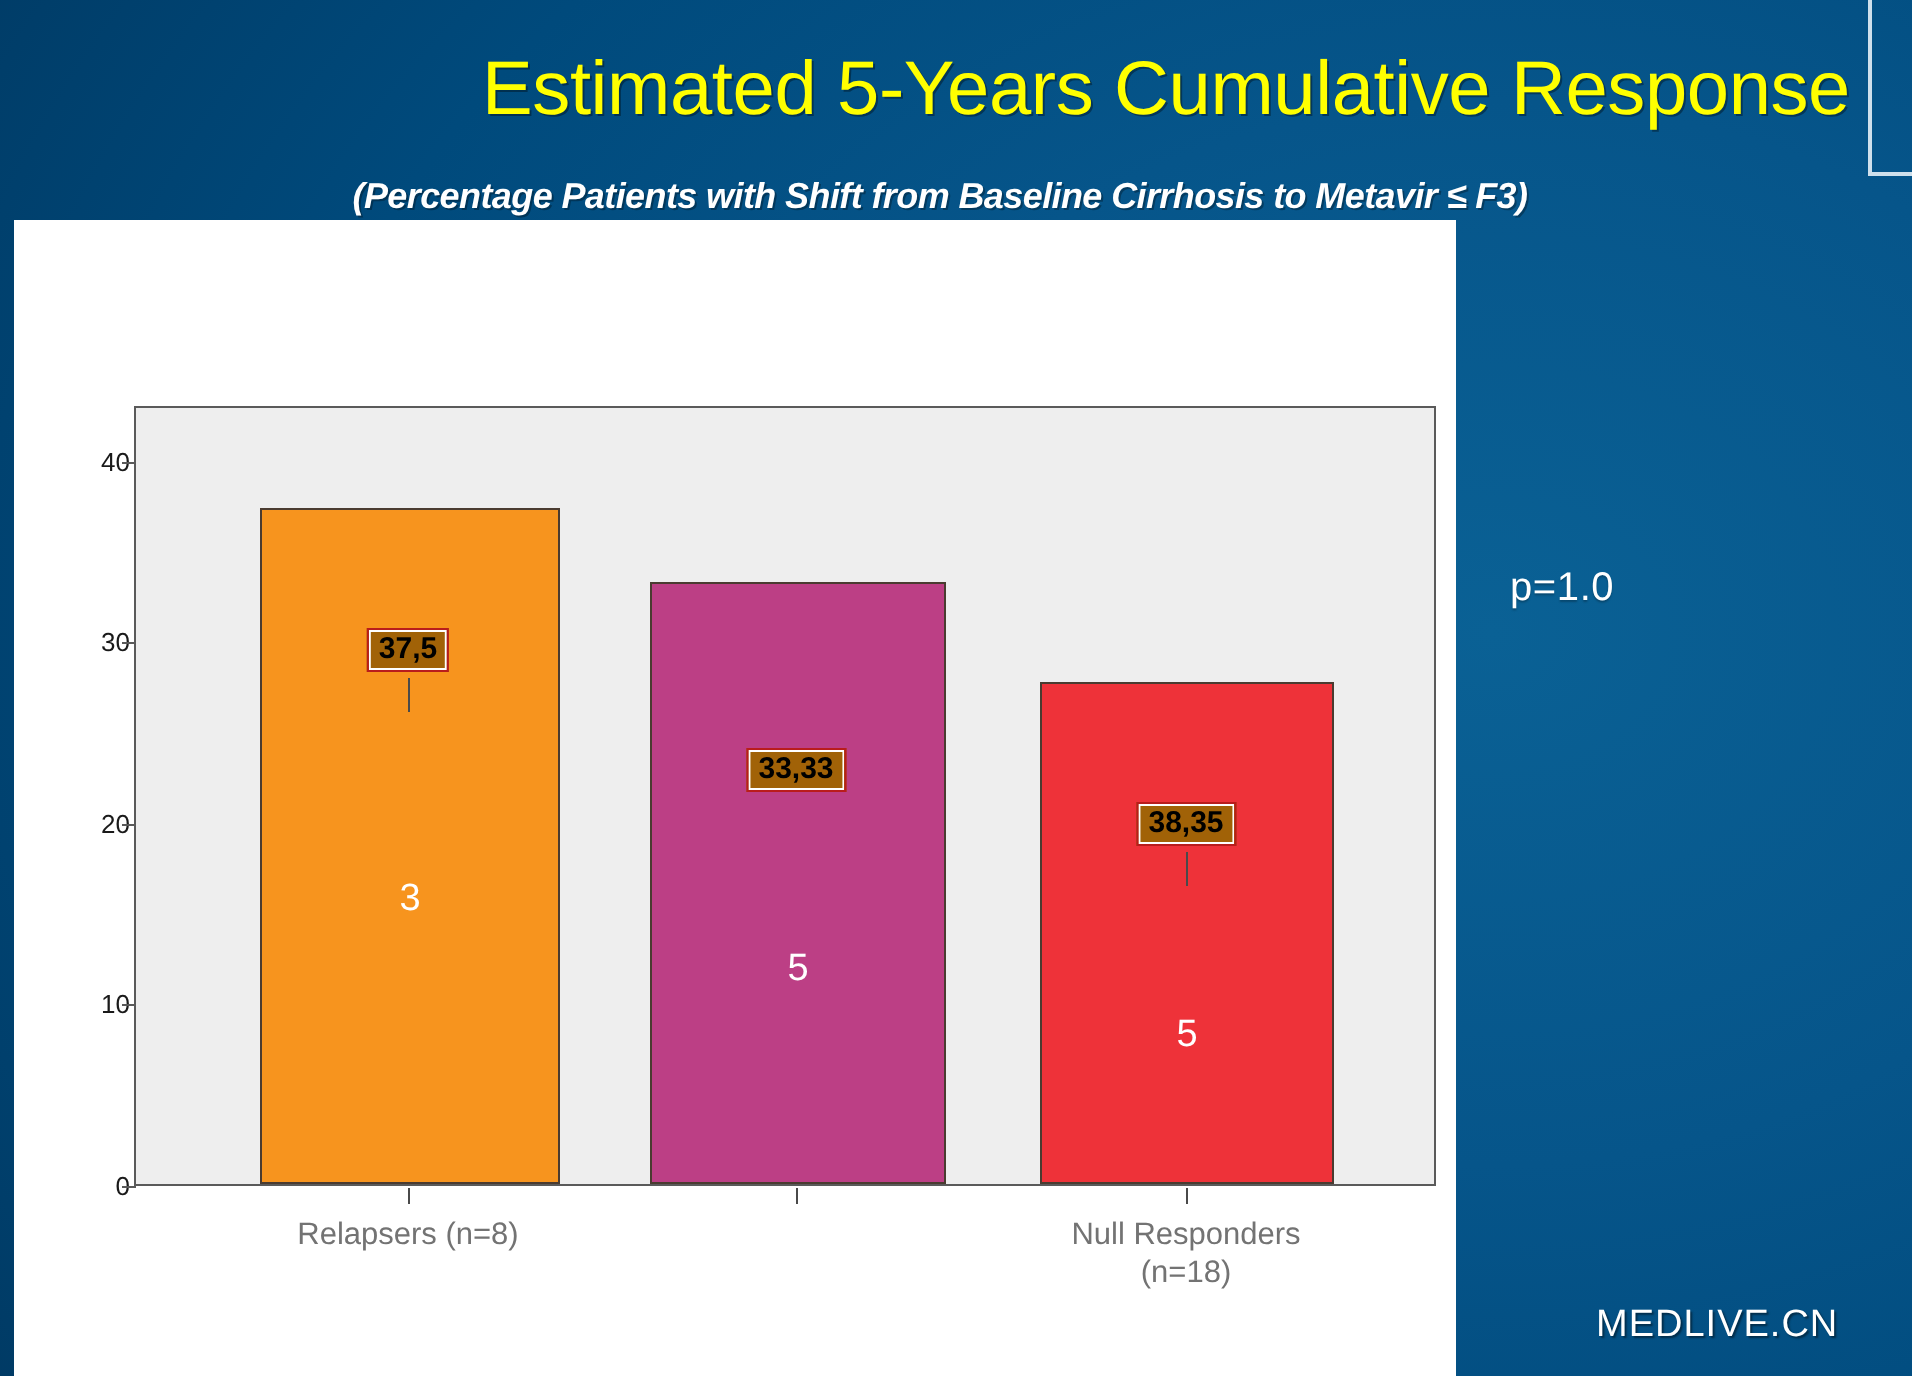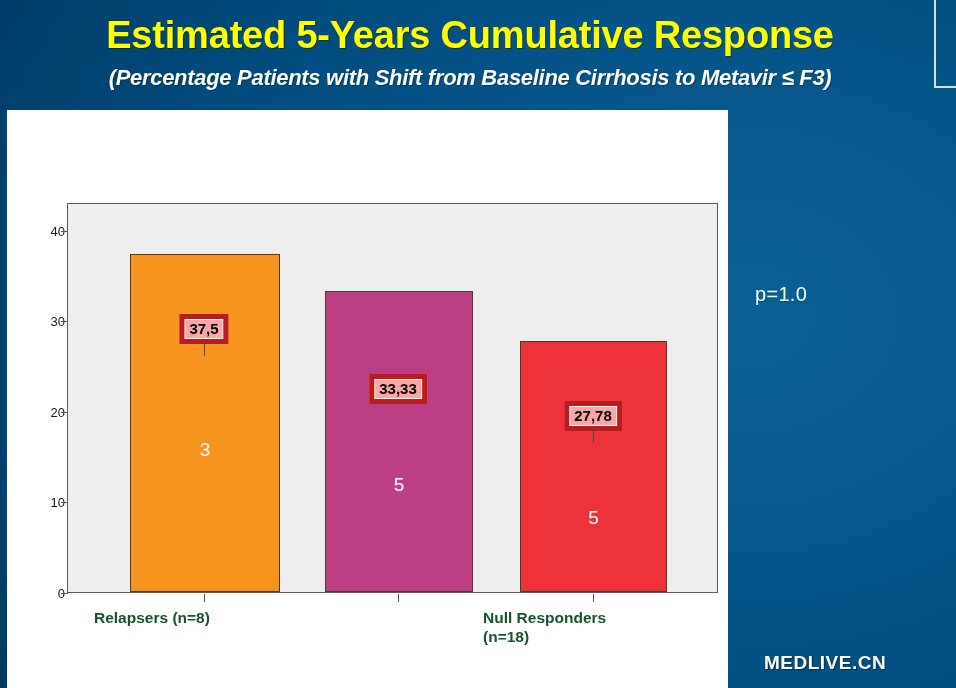--- a/index.html
+++ b/index.html
@@ -19,28 +19,29 @@
     position:absolute;left:934px;top:-6px;width:40px;height:92px;
     border-left:2px solid #cfe0ec;border-bottom:2px solid #cfe0ec;
     pointer-events:none;
   }
   
   #title-block{
     position:absolute;left:0;top:0;width:940px;height:104px;
     text-align:center;
   }
   #main-title{
-    margin:5px;padding-top:8px;
-    font-size:38px;font-weight:bold;color:#ffff00;
+    margin:15px;padding-top:8px;
+    font-size:38px;font-weight:normal;color:#ffff00;
     letter-spacing:-0.2px;line-height:44px;
     text-shadow:1px 1px 0 rgba(0,0,0,.35);
+    text-align:right;
   }
   #subtitle{
     margin:0;padding-top:3px;
-    font-size:22px;font-weight:bold;font-style:italic;color:#ffffff;
+    font-size:18px;font-weight:bold;font-style:italic;color:#ffffff;
     line-height:26px;letter-spacing:-0.3px;
     text-shadow:1px 1px 0 rgba(0,0,0,.3);
   }
   
   #chart-panel{
     position:absolute;left:7px;top:110px;width:721px;height:578px;
     background:#ffffff;
   }
   
   #plot-wrap{position:absolute;left:0;top:0;width:721px;height:578px;}
@@ -57,42 +58,42 @@
   }
   .bar{
     position:absolute;bottom:0;border:1px solid #4a3b30;box-sizing:border-box;
   }
   .bar-count{
     position:absolute;left:0;width:100%;text-align:center;
     color:#ffffff;font-size:19px;
   }
   .dlabel{
     position:absolute;transform:translateX(-50%);
-    background:#fca5a5;border:5px solid #b91c1c;
+    background:#a16207;border:1px solid #b91c1c;
     font-size:15px;font-weight:bold;color:#000000;
     padding:1px 5px 2px 5px;white-space:nowrap;
     box-shadow:0 0 0 1px #ffffff inset;
   }
   .leader{position:absolute;width:1px;background:#4a4a4a;}
   .xtick-mark{position:absolute;width:1px;height:8px;background:#4a4a4a;}
   .xlabel{
     position:absolute;transform:translateX(-50%);
-    font-size:15.5px;font-weight:bold;color:#14532d;
+    text-align:center;font-size:15.5px;font-weight:normal;color:#737373;
     line-height:19px;white-space:pre-line;
   }
   
   #pvalue{
     position:absolute;left:755px;top:283px;
     color:#ffffff;font-size:20px;letter-spacing:.3px;
     text-shadow:0 1px 1px rgba(0,0,0,.25);
   }
   
   #watermark{
-    position:absolute;left:764px;top:652px;
-    color:#ffffff;font-size:19px;font-weight:bold;letter-spacing:.5px;
+    position:absolute;left:798px;top:652px;
+    color:#ffffff;font-size:19px;font-weight:normal;letter-spacing:.5px;
     text-shadow:1px 1px 1px rgba(0,0,0,.45);
   }
 </style>
 </head>
 <body>
 
 <div id="slide">
 
   <div id="corner-frame"></div>
 
@@ -128,21 +129,21 @@
         </div>
       </div>
 
       <div class="leader" style="left:197px;top:229px;height:17px;"></div>
       <div class="dlabel" style="left:197px;top:204px;">37,5</div>
 
       <div class="leader" style="left:391px;top:266px;height:17px;"></div>
       <div class="dlabel" style="left:391px;top:241px;margin-top:23px;">33,33</div>
 
       <div class="leader" style="left:586px;top:316px;height:17px;"></div>
-      <div class="dlabel" style="left:586px;top:291px;">27,78</div>
+      <div class="dlabel" style="left:586px;top:291px;">38,35</div>
 
       <div class="xtick-mark" style="left:197px;top:484px;"></div>
       <div class="xtick-mark" style="left:391px;top:484px;"></div>
       <div class="xtick-mark" style="left:586px;top:484px;"></div>
 
       <div class="xlabel" style="left:197px;top:498px;width:220px;">Relapsers (n=8)</div>
       <div class="xlabel" style="left:586px;top:498px;width:220px;">Null Responders
 (n=18)</div>
     </div>
   </div>

